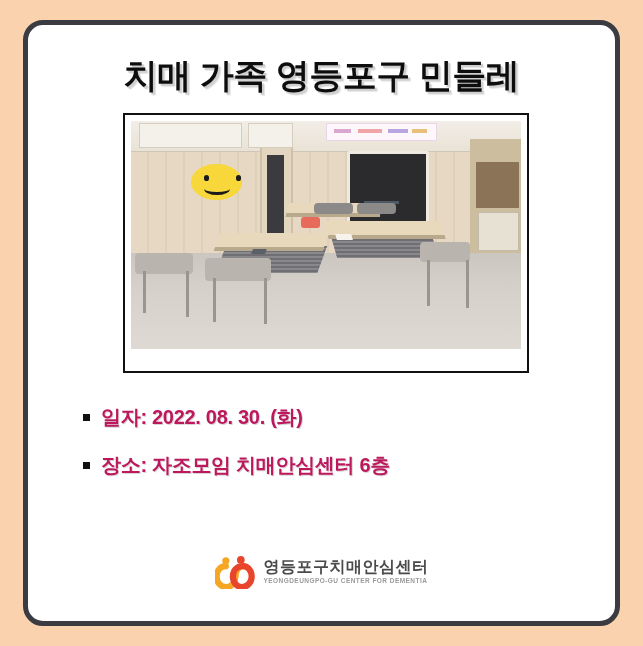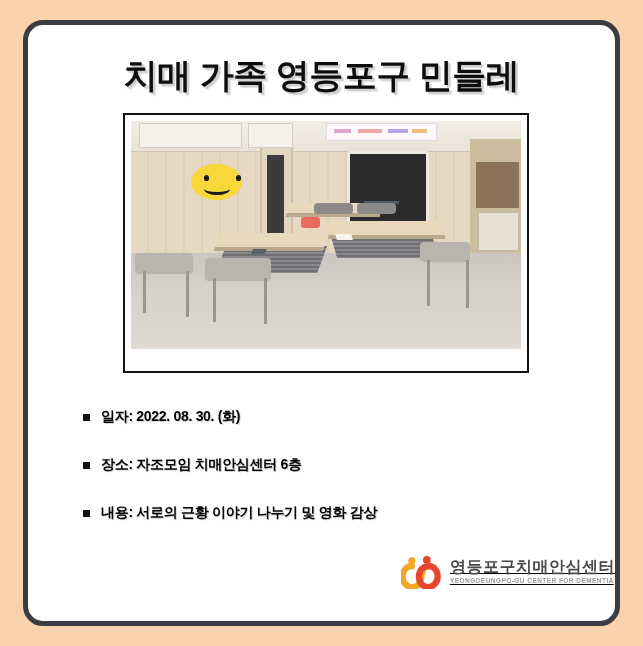--- a/index.html
+++ b/index.html
@@ -195,38 +195,37 @@
     height: 48px;
     padding-left: 25px;
   }
   .bullet-square {
     width: 7px; height: 7px;
     background: #111111;
     margin-right: 11px;
     flex: 0 0 auto;
   }
   .detail-text {
-    font-size: 14px;
+    font-size: 20px;
     font-weight: bold;
-    color: #000000;
+    color: #be185d;
     letter-spacing: -0.3px;
     text-shadow: 1px 1px 0 #d6d6d6;
     white-space: nowrap;
   }
 
   
   .footer-logo {
     position: absolute;
     left: 0;
     bottom: 32px;
     width: 100%;
     display: flex;
     align-items: center;
-    justify-content: flex-end;
-    text-decoration: underline;
+    justify-content: center;
   }
   .logo-mark {
     width: 40px; height: 34px;
     margin-right: 9px;
     flex: 0 0 auto;
   }
   .logo-text-block { line-height: 1; }
   .logo-name {
     font-size: 16px;
     font-weight: bold;
@@ -321,24 +320,20 @@
 
   <div class="detail-list">
     <div class="detail-row">
       <span class="bullet-square"></span>
       <span class="detail-text">일자: 2022. 08. 30. (화)</span>
     </div>
     <div class="detail-row">
       <span class="bullet-square"></span>
       <span class="detail-text">장소: 자조모임 치매안심센터 6층</span>
     </div>
-    <div class="detail-row">
-      <span class="bullet-square"></span>
-      <span class="detail-text">내용: 서로의 근황 이야기 나누기 및 영화 감상</span>
-    </div>
   </div>
 
   <div class="footer-logo">
     <svg class="logo-mark" viewBox="0 0 48 40">
       <circle cx="13" cy="6.5" r="4.3" fill="#f5a623"></circle>
       <circle cx="31" cy="5.5" r="4.6" fill="#e8452c"></circle>
       <path d="M13 13 C5 13 2 20 2 26 C2 33 7 38 13.5 38 C20 38 24 33 24.5 26 C25 19 28 13 33.5 13" fill="none" stroke="#f5a623" stroke-width="7.5" stroke-linecap="round"></path>
       <path d="M33.5 13 C40 13 44 19 44 25.5 C44 32.5 39 38 32.5 38 C26 38 21.5 32.5 21.5 25.5 C21.5 19 25.5 13 33.5 13 Z" fill="none" stroke="#e8452c" stroke-width="7.5" stroke-linecap="round"></path>
     </svg>
     <div class="logo-text-block">

